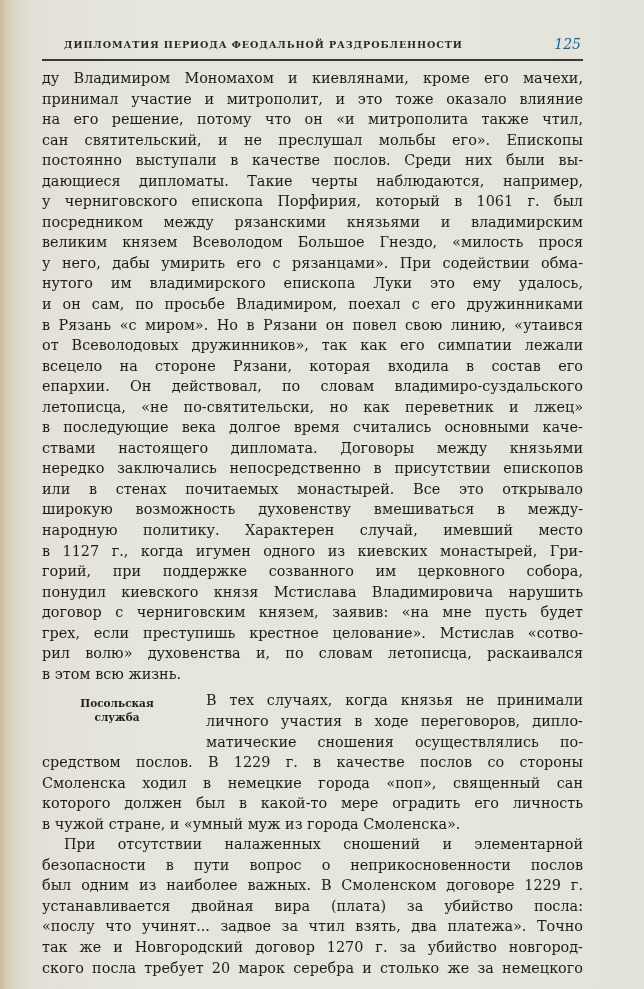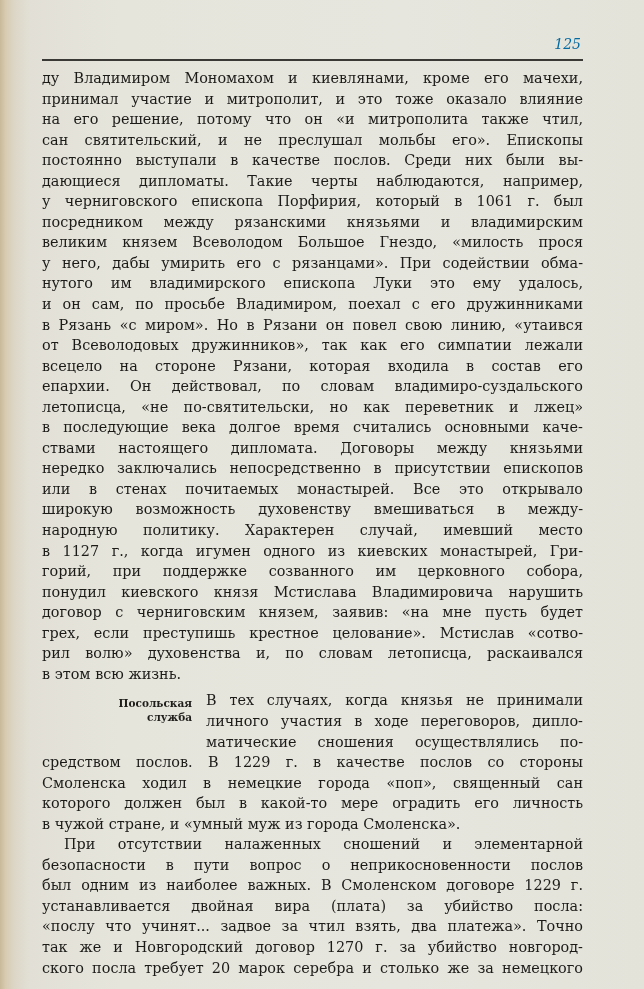--- a/index.html
+++ b/index.html
@@ -43,20 +43,21 @@
     position:absolute; left:0; width:150px; text-align:center;
     font-family:"DejaVu Serif", serif; font-weight:bold; font-size:10.5px; line-height:14px;
     color:#1f1e1a;
   }
 </style>
 </head>
 <body>
 
 <div class="page">
   <div class="running-head">
+    <span class="rh-title">ДИПЛОМАТИЯ ПЕРИОДА ФЕОДАЛЬНОЙ РАЗДРОБЛЕННОСТИ</span>
     <span class="rh-page">125</span>
   </div>
   <div class="rule"></div>
 
   <div class="body-text">
     <div>
       <span class="line">ду Владимиром Мономахом и киевлянами, кроме его мачехи,</span>
       <span class="line">принимал участие и митрополит, и это тоже оказало влияние</span>
       <span class="line">на его решение, потому что он «и митрополита также чтил,</span>
       <span class="line">сан святительский, и не преслушал мольбы его». Епископы</span>
@@ -82,21 +83,21 @@
       <span class="line">в 1127 г., когда игумен одного из киевских монастырей, Гри-</span>
       <span class="line">горий, при поддержке созванного им церковного собора,</span>
       <span class="line">понудил киевского князя Мстислава Владимировича нарушить</span>
       <span class="line">договор с черниговским князем, заявив: «на мне пусть будет</span>
       <span class="line">грех, если преступишь крестное целование». Мстислав «сотво-</span>
       <span class="line">рил волю» духовенства и, по словам летописца, раскаивался</span>
       <span class="line last">в этом всю жизнь.</span>
     </div>
     <div class="gap"></div>
     <div style="position:relative;">
-      <div class="margin-note" style="top:6px;text-align:right;">
+      <div class="margin-note" style="top:6px;">
         <div>Посольская</div>
         <div>служба</div>
       </div>
       <span class="line side">В тех случаях, когда князья не принимали</span>
       <span class="line side">личного участия в ходе переговоров, дипло-</span>
       <span class="line side">матические сношения осуществлялись по-</span>
       <span class="line">средством послов. В 1229 г. в качестве послов со стороны</span>
       <span class="line">Смоленска ходил в немецкие города «поп», священный сан</span>
       <span class="line">которого должен был в какой-то мере оградить его личность</span>
       <span class="line last">в чужой стране, и «умный муж из города Смоленска».</span>

